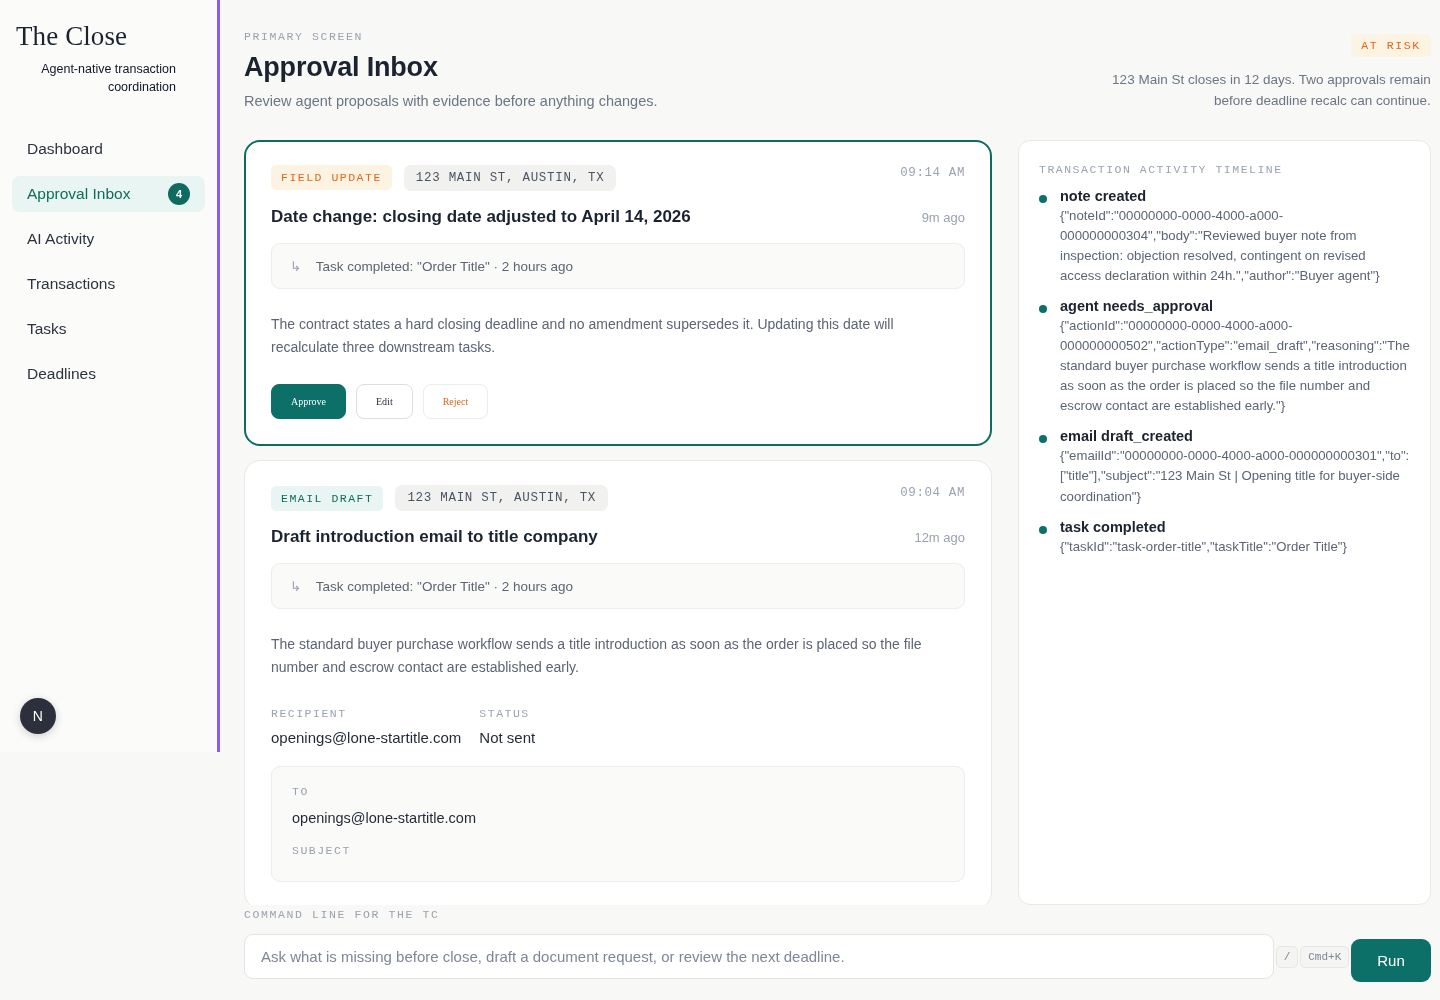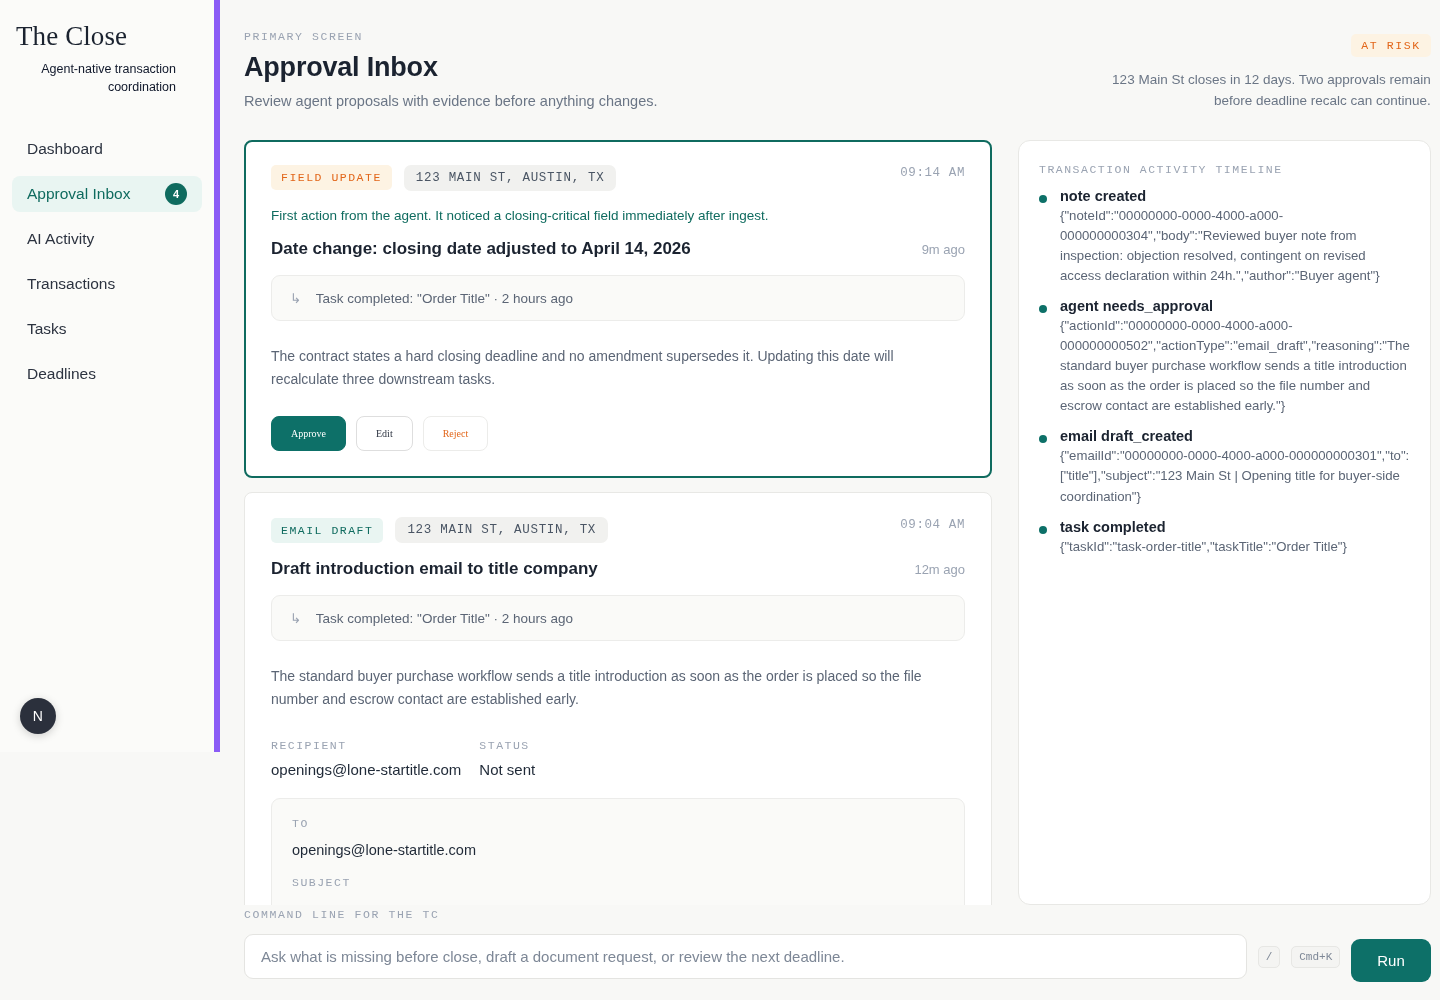--- a/index.html
+++ b/index.html
@@ -12,21 +12,21 @@
   }
   .mono { font-family: "Liberation Mono", monospace; }
 
   
   .app { display: flex; width: 1440px; height: 1000px; }
 
   
   .sidebar {
     width: 220px; height: 752px;
     background: #fbfbf9;
-    border-right: 6px solid #8b5cf6;
+    border-right: 3px solid #8b5cf6;
     position: relative;
     flex: 0 0 220px;
   }
   .brand { padding: 22px 16px 0 16px; }
   .brand-title {
     font-family: "Liberation Serif", serif;
     font-size: 27px; font-weight: 400; letter-spacing: .1px;
     color: #1b2330; line-height: 1.05;
   }
   .brand-sub {
@@ -75,21 +75,21 @@
   .risk-text { margin-top: 13px; font-size: 13.5px; line-height: 1.55; color: #6b7686; }
 
   
   .columns { display: flex; gap: 22px; margin-top: 28px; height: 765px; }
   .feed {
     width: 752px; flex: 0 0 752px; height: 765px;
     overflow: hidden; position: relative; padding-right: 4px;
   }
 
   .card {
-    background: #fff; border: 1px solid #e8e8e5; border-radius: 8px;
+    background: #fff; border: 1px solid #e8e8e5; border-radius: 16px;
     padding: 24px 26px 26px 26px; margin-bottom: 14px;
   }
   .card.selected { border: 2px solid #0f6b5f; padding: 23px 25px 25px 25px; }
 
   .card-head { display: flex; align-items: flex-start; }
   .chips { display: flex; align-items: center; gap: 12px; flex: 1; }
   .chip-kind {
     font-size: 11.5px; letter-spacing: 1.5px; padding: 6px 10px; border-radius: 5px;
   }
   .chip-kind.orange { background: #fdf3e3; color: #e2661a; }
@@ -151,21 +151,21 @@
   .tl-body { flex: 1; min-width: 0; }
   .tl-label { font-size: 14.5px; font-weight: 700; color: #1b2330; }
   .tl-json {
     font-size: 13.2px; line-height: 1.52; color: #5b6575; margin-top: 2px;
     white-space: pre-wrap; word-break: normal; overflow-wrap: normal;
   }
 
   
   .cmdwrap { position: absolute; left: 24px; right: 20px; bottom: 18px; }
   .cmd-label { font-size: 11.5px; letter-spacing: 1.6px; color: #9aa3b2; }
-  .cmd-row { display: flex; align-items: center; gap: 11px; margin-top: 10px; }
+  .cmd-row { display: flex; align-items: center; gap: 2px; margin-top: 10px; }
   .cmd-input {
     flex: 1; height: 45px; border: 1px solid #e4e4e1; border-radius: 9px;
     background: #fff; padding: 0 16px; font-size: 15px; color: #1f2937;
     font-family: "Liberation Sans", sans-serif;
   }
   .cmd-input::placeholder { color: #7d8796; }
   .kbd {
     font-size: 11px; color: #7d8796; background: #f4f4f2;
     border: 1px solid #e7e7e4; border-radius: 5px; padding: 4px 7px;
   }
@@ -231,21 +231,20 @@
       <section class="feed">
 
         <article class="card selected">
           <div class="card-head">
             <div class="chips">
               <span class="chip-kind orange mono">FIELD UPDATE</span>
               <span class="chip-addr mono">123 MAIN ST, AUSTIN, TX</span>
             </div>
             <div class="stamp mono">09:14 AM</div>
           </div>
-          <div class="note">First action from the agent. It noticed a closing-critical field immediately after ingest.</div>
           <div class="row-title">
             <div class="prop-title">Date change: closing date adjusted to April 14, 2026</div>
             <div class="ago">9m ago</div>
           </div>
           <div class="evidence">
             <span class="arrow">↳</span>
             <span>Task completed: "Order Title" · 2 hours ago</span>
           </div>
           <div class="reason">The contract states a hard closing deadline and no amendment supersedes it. Updating this date will recalculate three downstream tasks.</div>
           <div class="actions">

